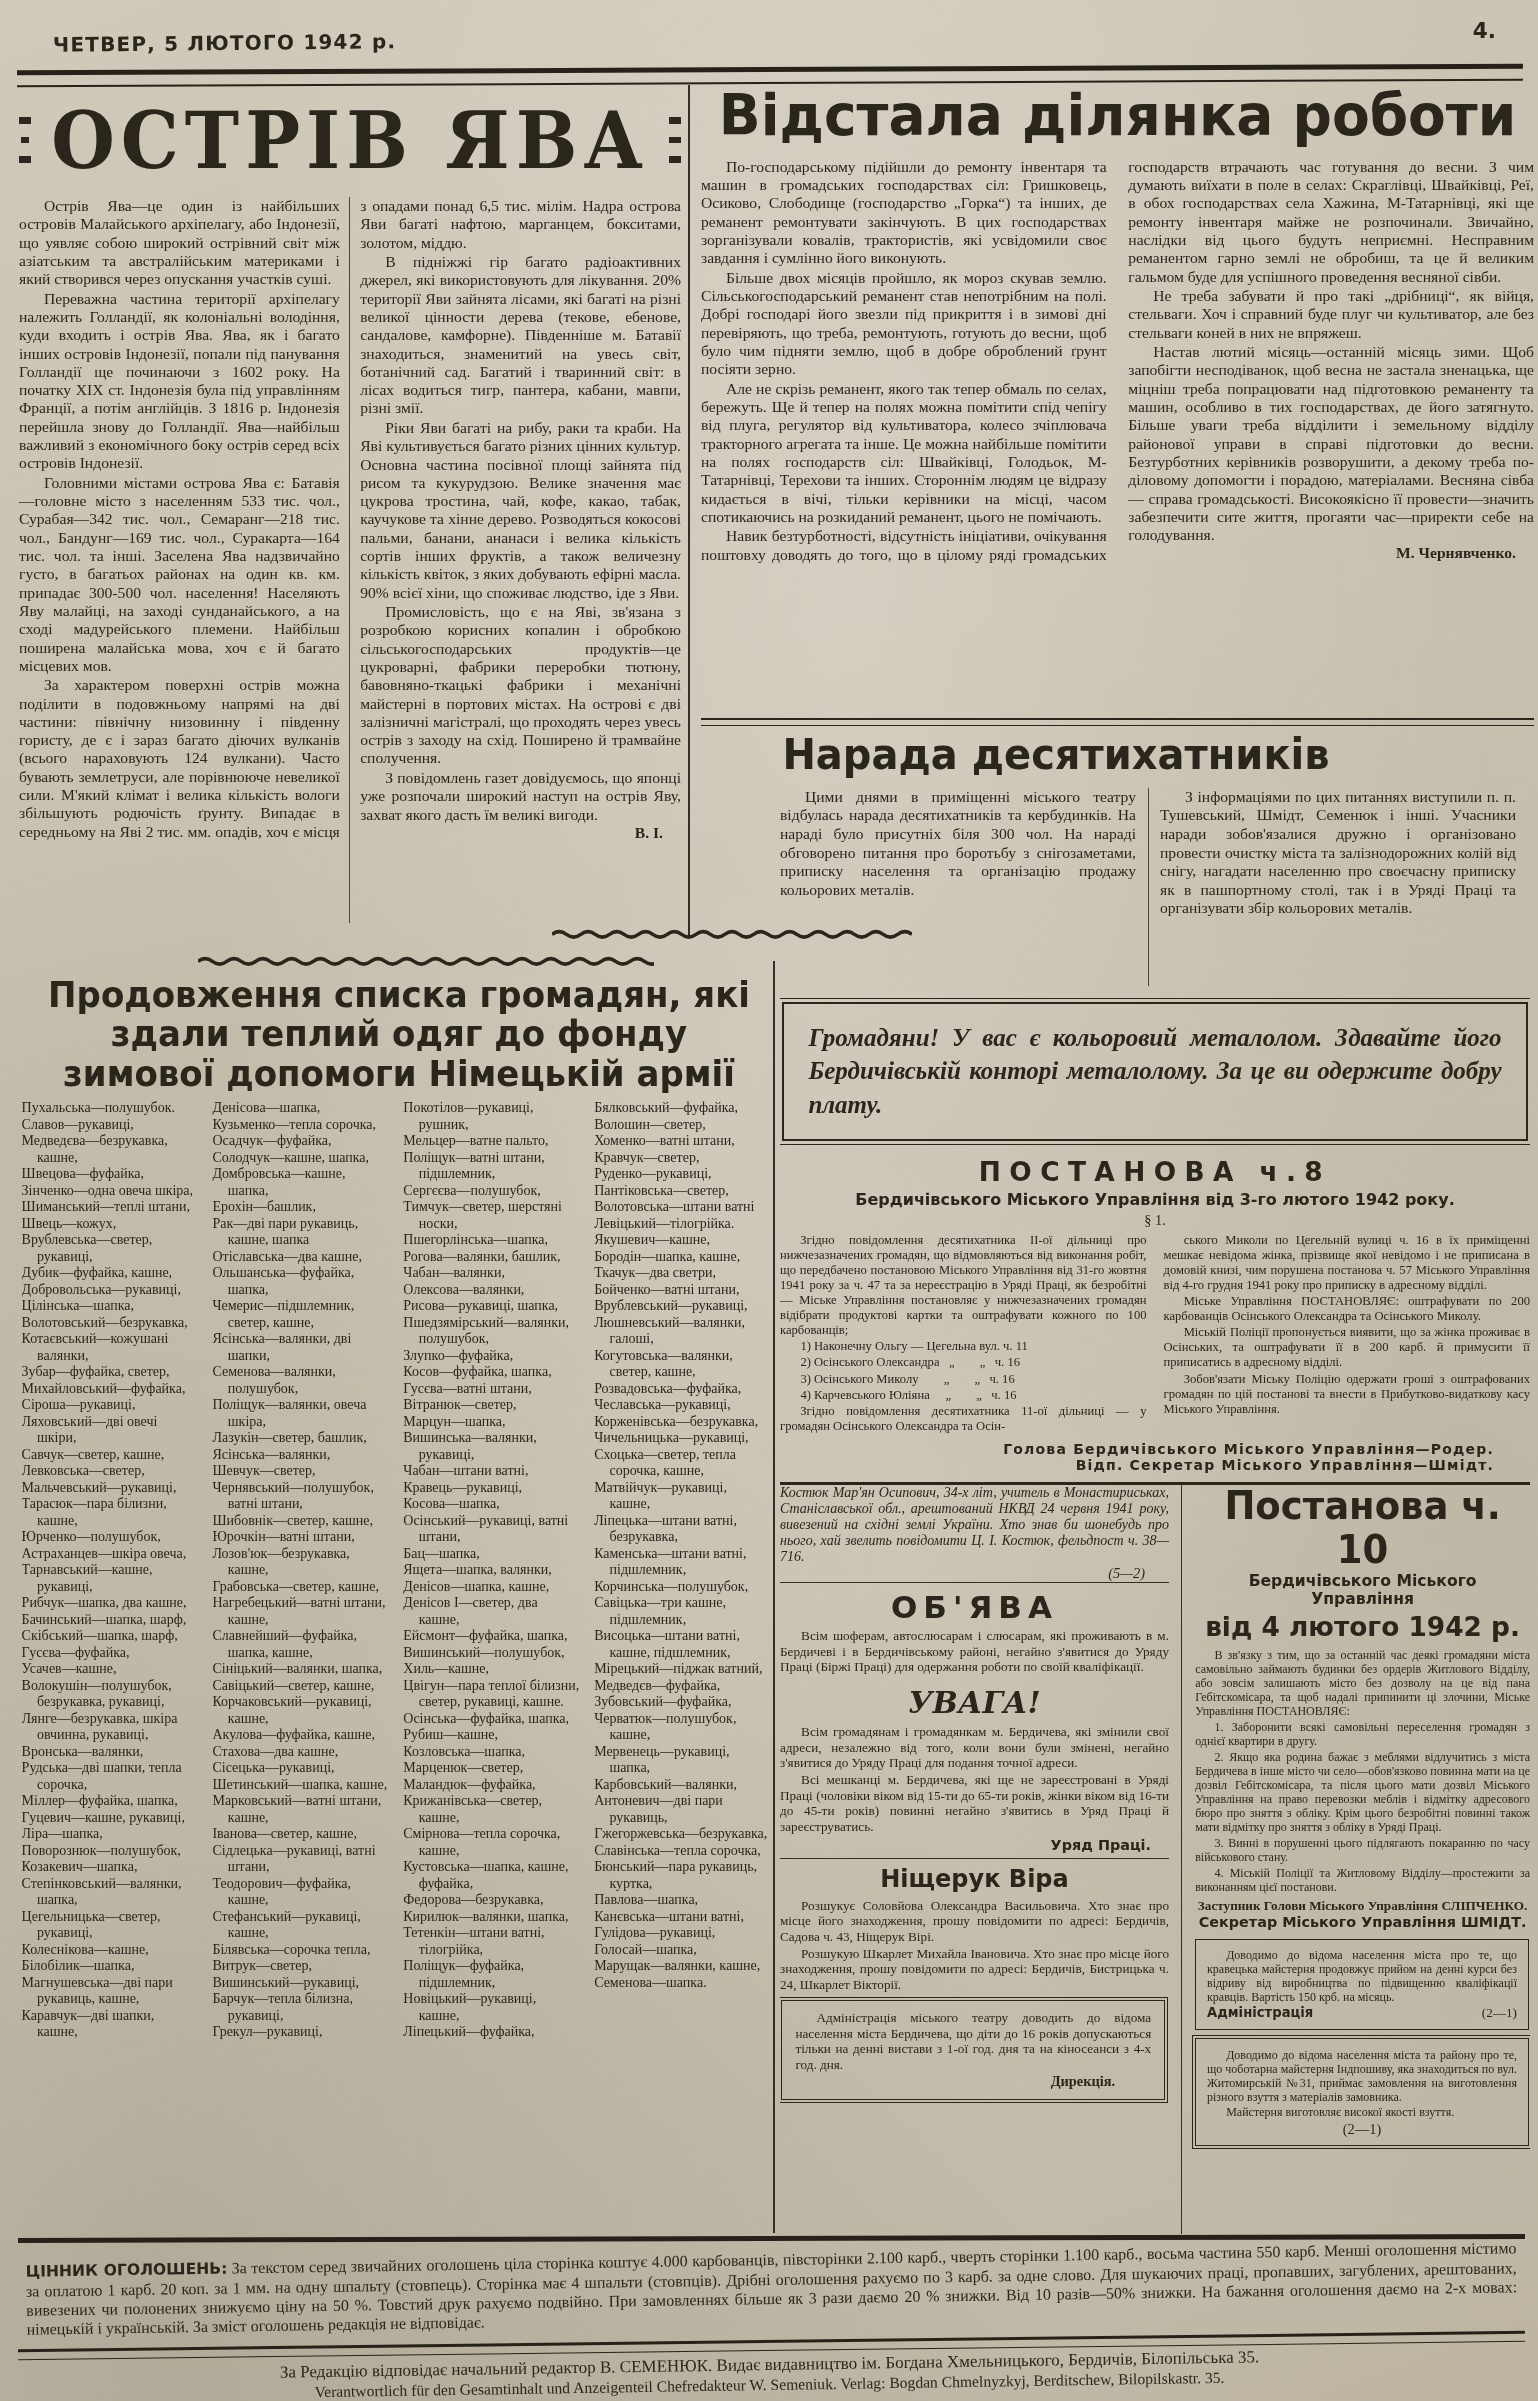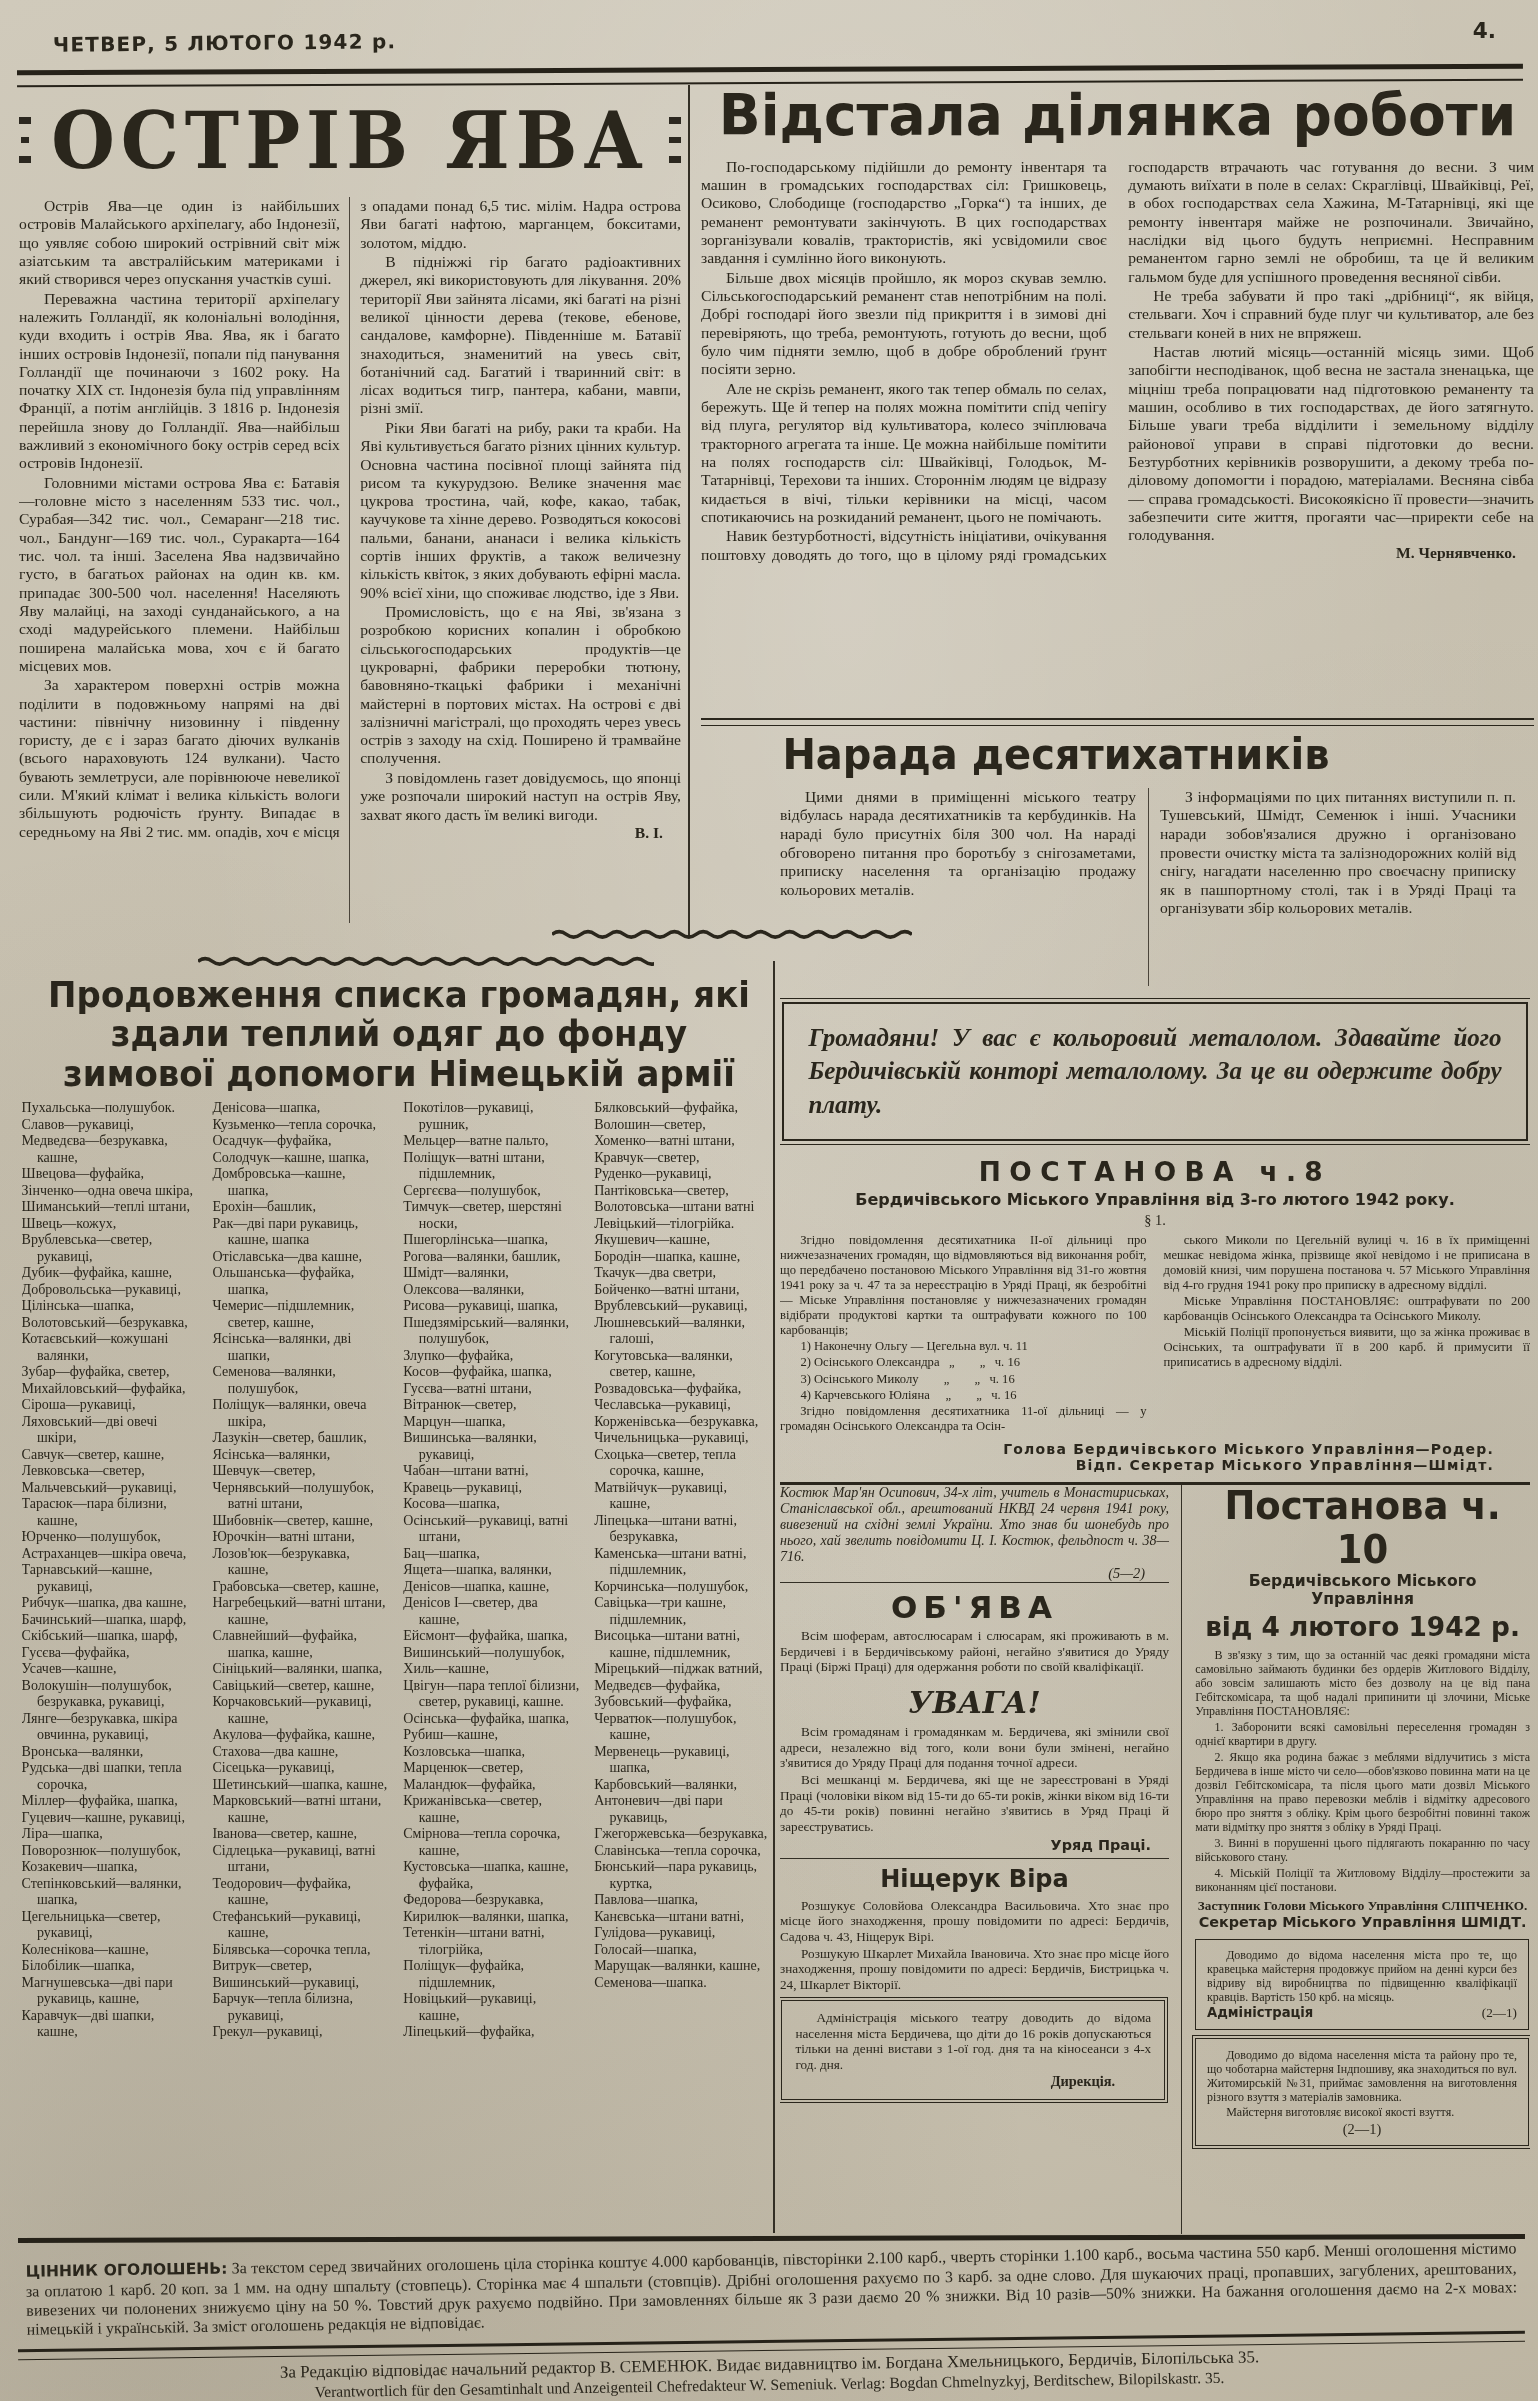--- a/index.html
+++ b/index.html
@@ -283,21 +283,21 @@
       <div class="entry">Вишинський—рукавиці,</div>
       <div class="entry">Барчук—тепла білизна, рукавиці,</div>
       <div class="entry">Грекул—рукавиці,</div>
       <div class="entry">Покотілов—рукавиці, рушник,</div>
       <div class="entry">Мельцер—ватне пальто,</div>
       <div class="entry">Поліщук—ватні штани, підшлемник,</div>
       <div class="entry">Сергєєва—полушубок,</div>
       <div class="entry">Тимчук—светер, шерстяні носки,</div>
       <div class="entry">Пшегорлінська—шапка,</div>
       <div class="entry">Рогова—валянки, башлик,</div>
-      <div class="entry">Шмідт—валянки,</div>
+      <div class="entry">Чабан—валянки,</div>
       <div class="entry">Олексова—валянки,</div>
       <div class="entry">Рисова—рукавиці, шапка,</div>
       <div class="entry">Пшедзямірський—валянки, полушубок,</div>
       <div class="entry">Злупко—фуфайка,</div>
       <div class="entry">Косов—фуфайка, шапка,</div>
       <div class="entry">Гусєва—ватні штани,</div>
       <div class="entry">Вітранюк—светер,</div>
       <div class="entry">Марцун—шапка,</div>
       <div class="entry">Вишинська—валянки, рукавиці,</div>
       <div class="entry">Чабан—штани ватні,</div>
@@ -389,20 +389,21 @@
               <div class="fine">3) Осінського Миколу        „        „   ч. 16</div>
               <div class="fine">4) Карчевського Юліяна     „        „   ч. 16</div>
             </div>
           <div class="para">Згідно повідомлення десятихатника 11-ої дільниці — у громадян Осінського Олександра та Осін-</div>
         </div>
         <div>
           <div>
               <div class="para">ського Миколи по Цегельній вулиці ч. 16 в їх приміщенні мешкає невідома жінка, прізвище якої невідомо і не приписана в домовій книзі, чим порушена постанова ч. 57 Міського Управління від 4-го грудня 1941 року про приписку в адресному відділі.</div>
               <div class="para">Міське Управління ПОСТАНОВЛЯЄ: оштрафувати по 200 карбованців Осінського Олександра та Осінського Миколу.</div>
               <div class="para">Міській Поліції пропонується виявити, що за жінка проживає в Осінських, та оштрафувати її в 200 карб. й примусити її приписатись в адресному відділі.</div>
+              <div class="para">Зобов'язати Міську Поліцію одержати гроші з оштрафованих громадян по цій постанові та внести в Прибутково-видаткову касу Міського Управління.</div>
             </div>
         </div>
       </div>
       <div class="p8-sigs">
         <div class="sig-line">Голова Бердичівського Міського Управління—Родер.</div>
         <div class="sig-line">Відп. Секретар Міського Управління—Шмідт.</div>
       </div>
     </div>
 
     <hr class="rule-mid">

